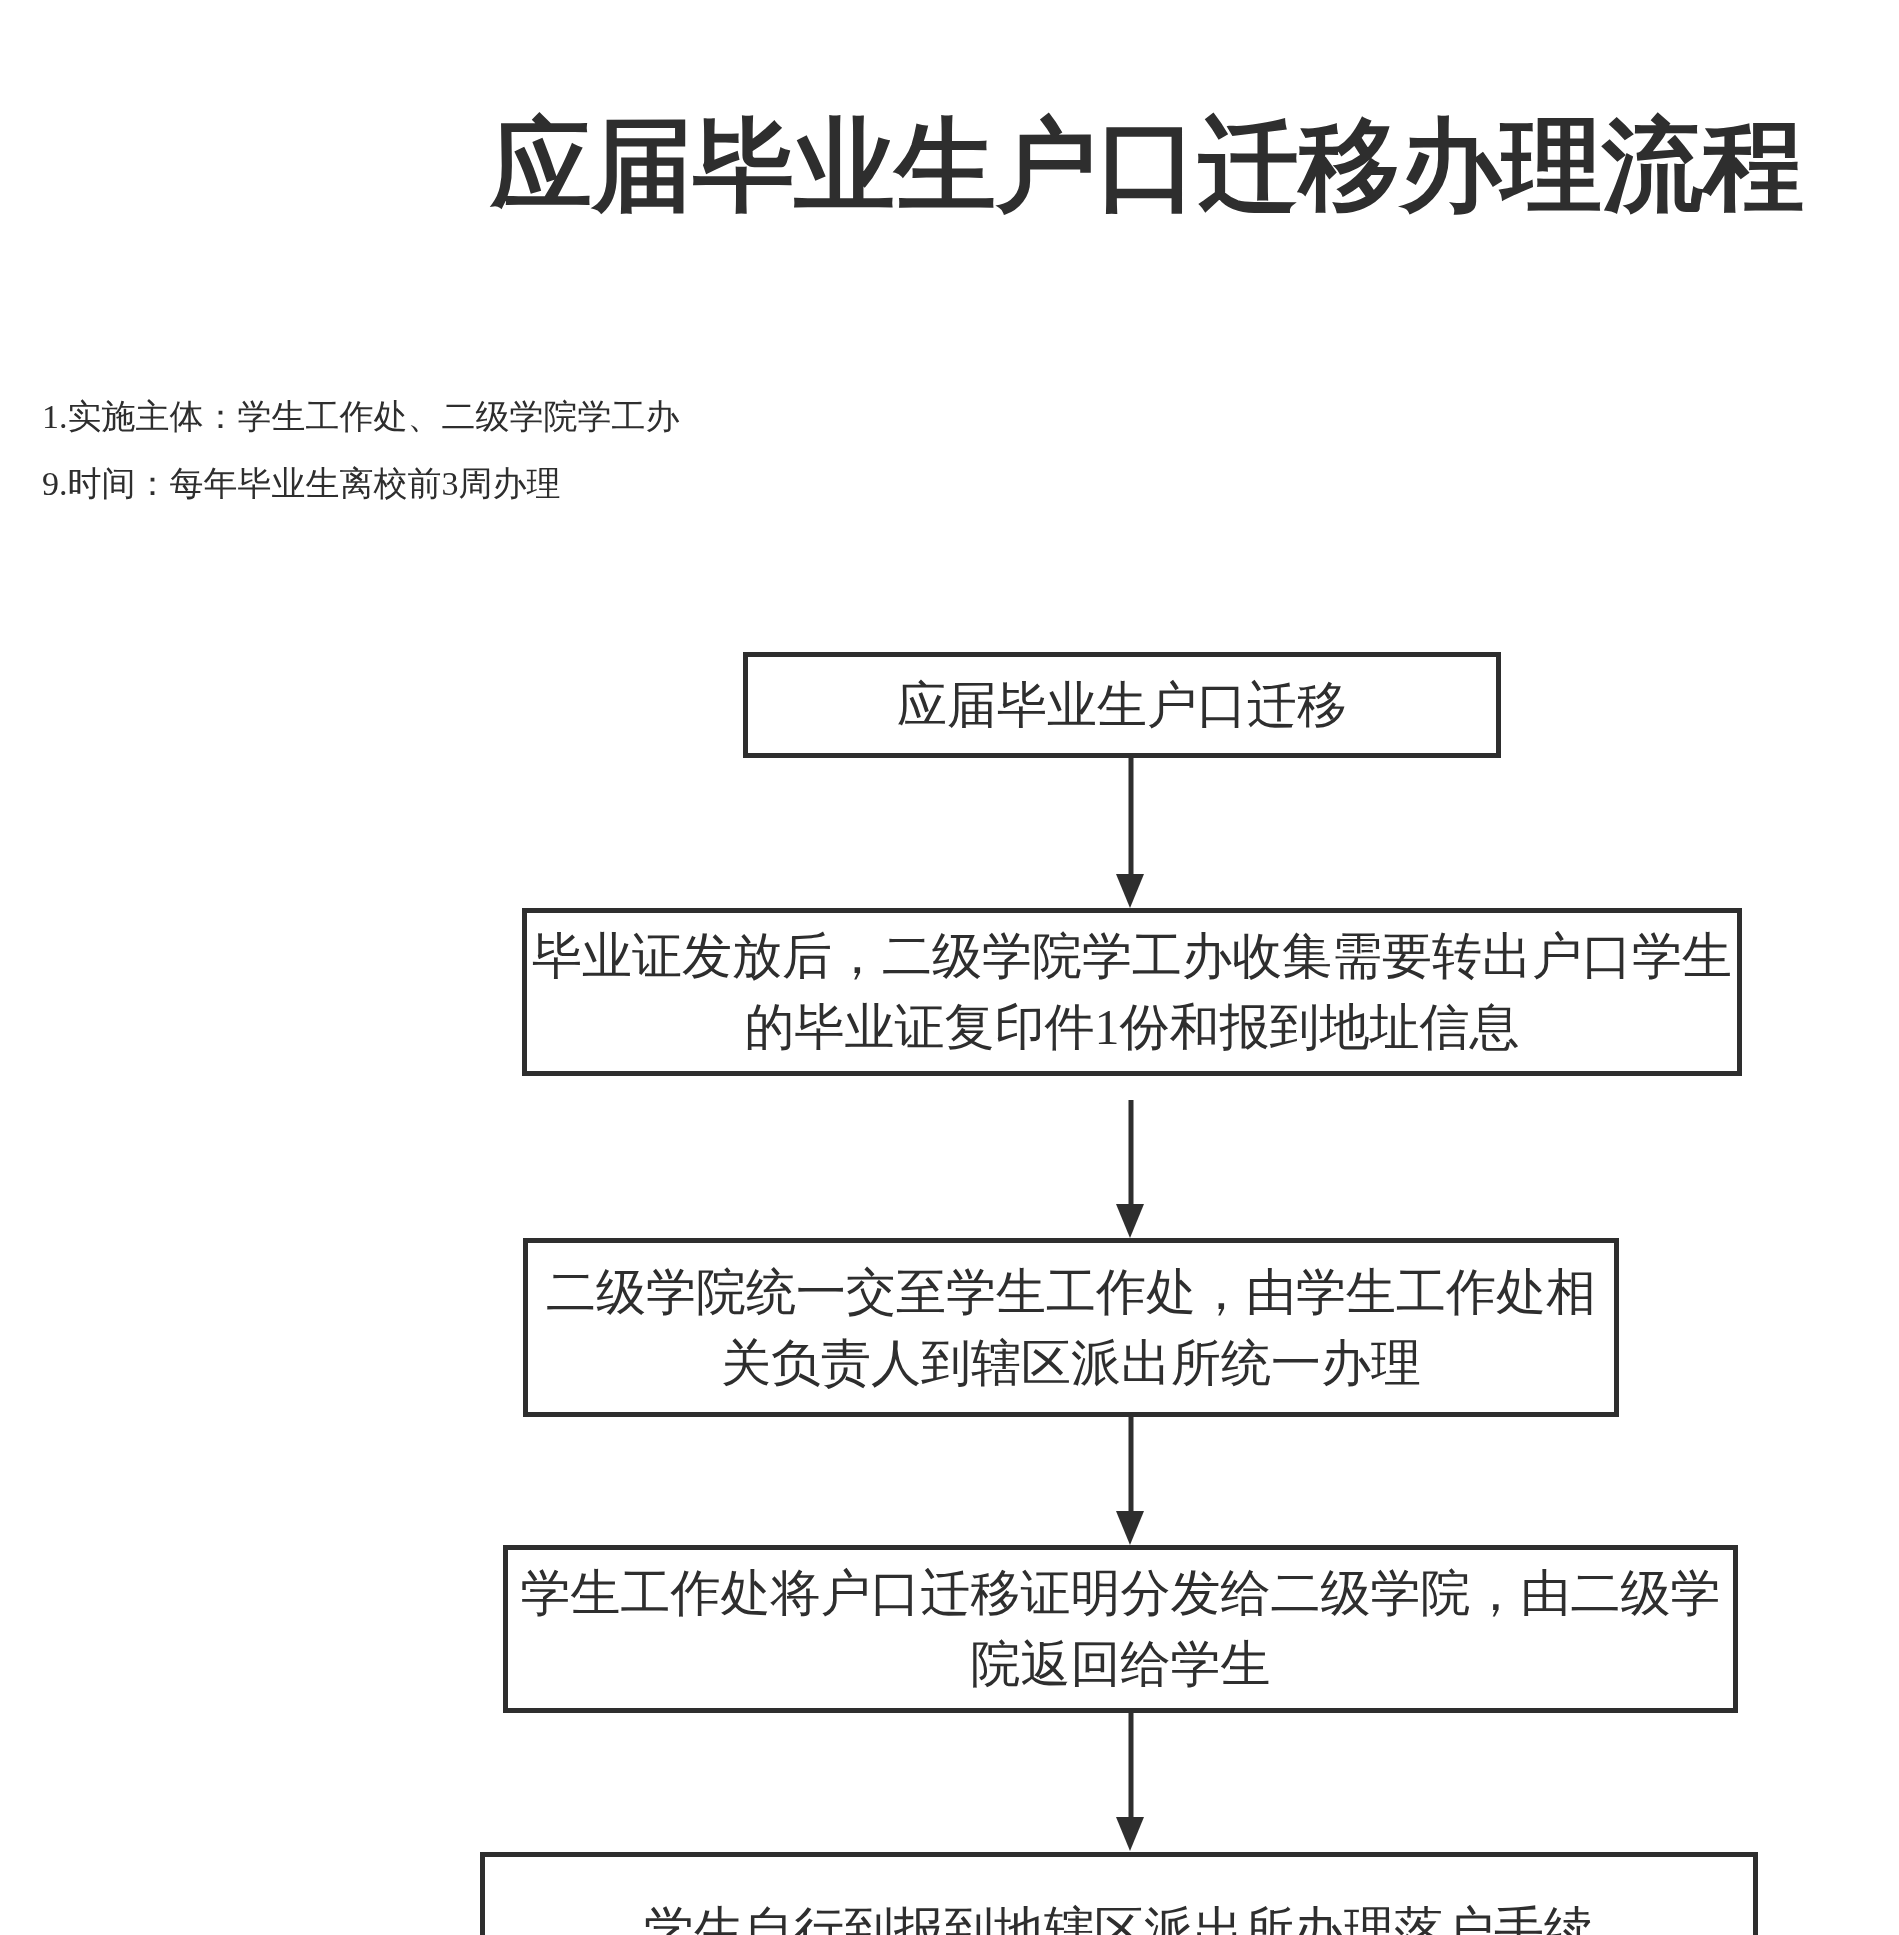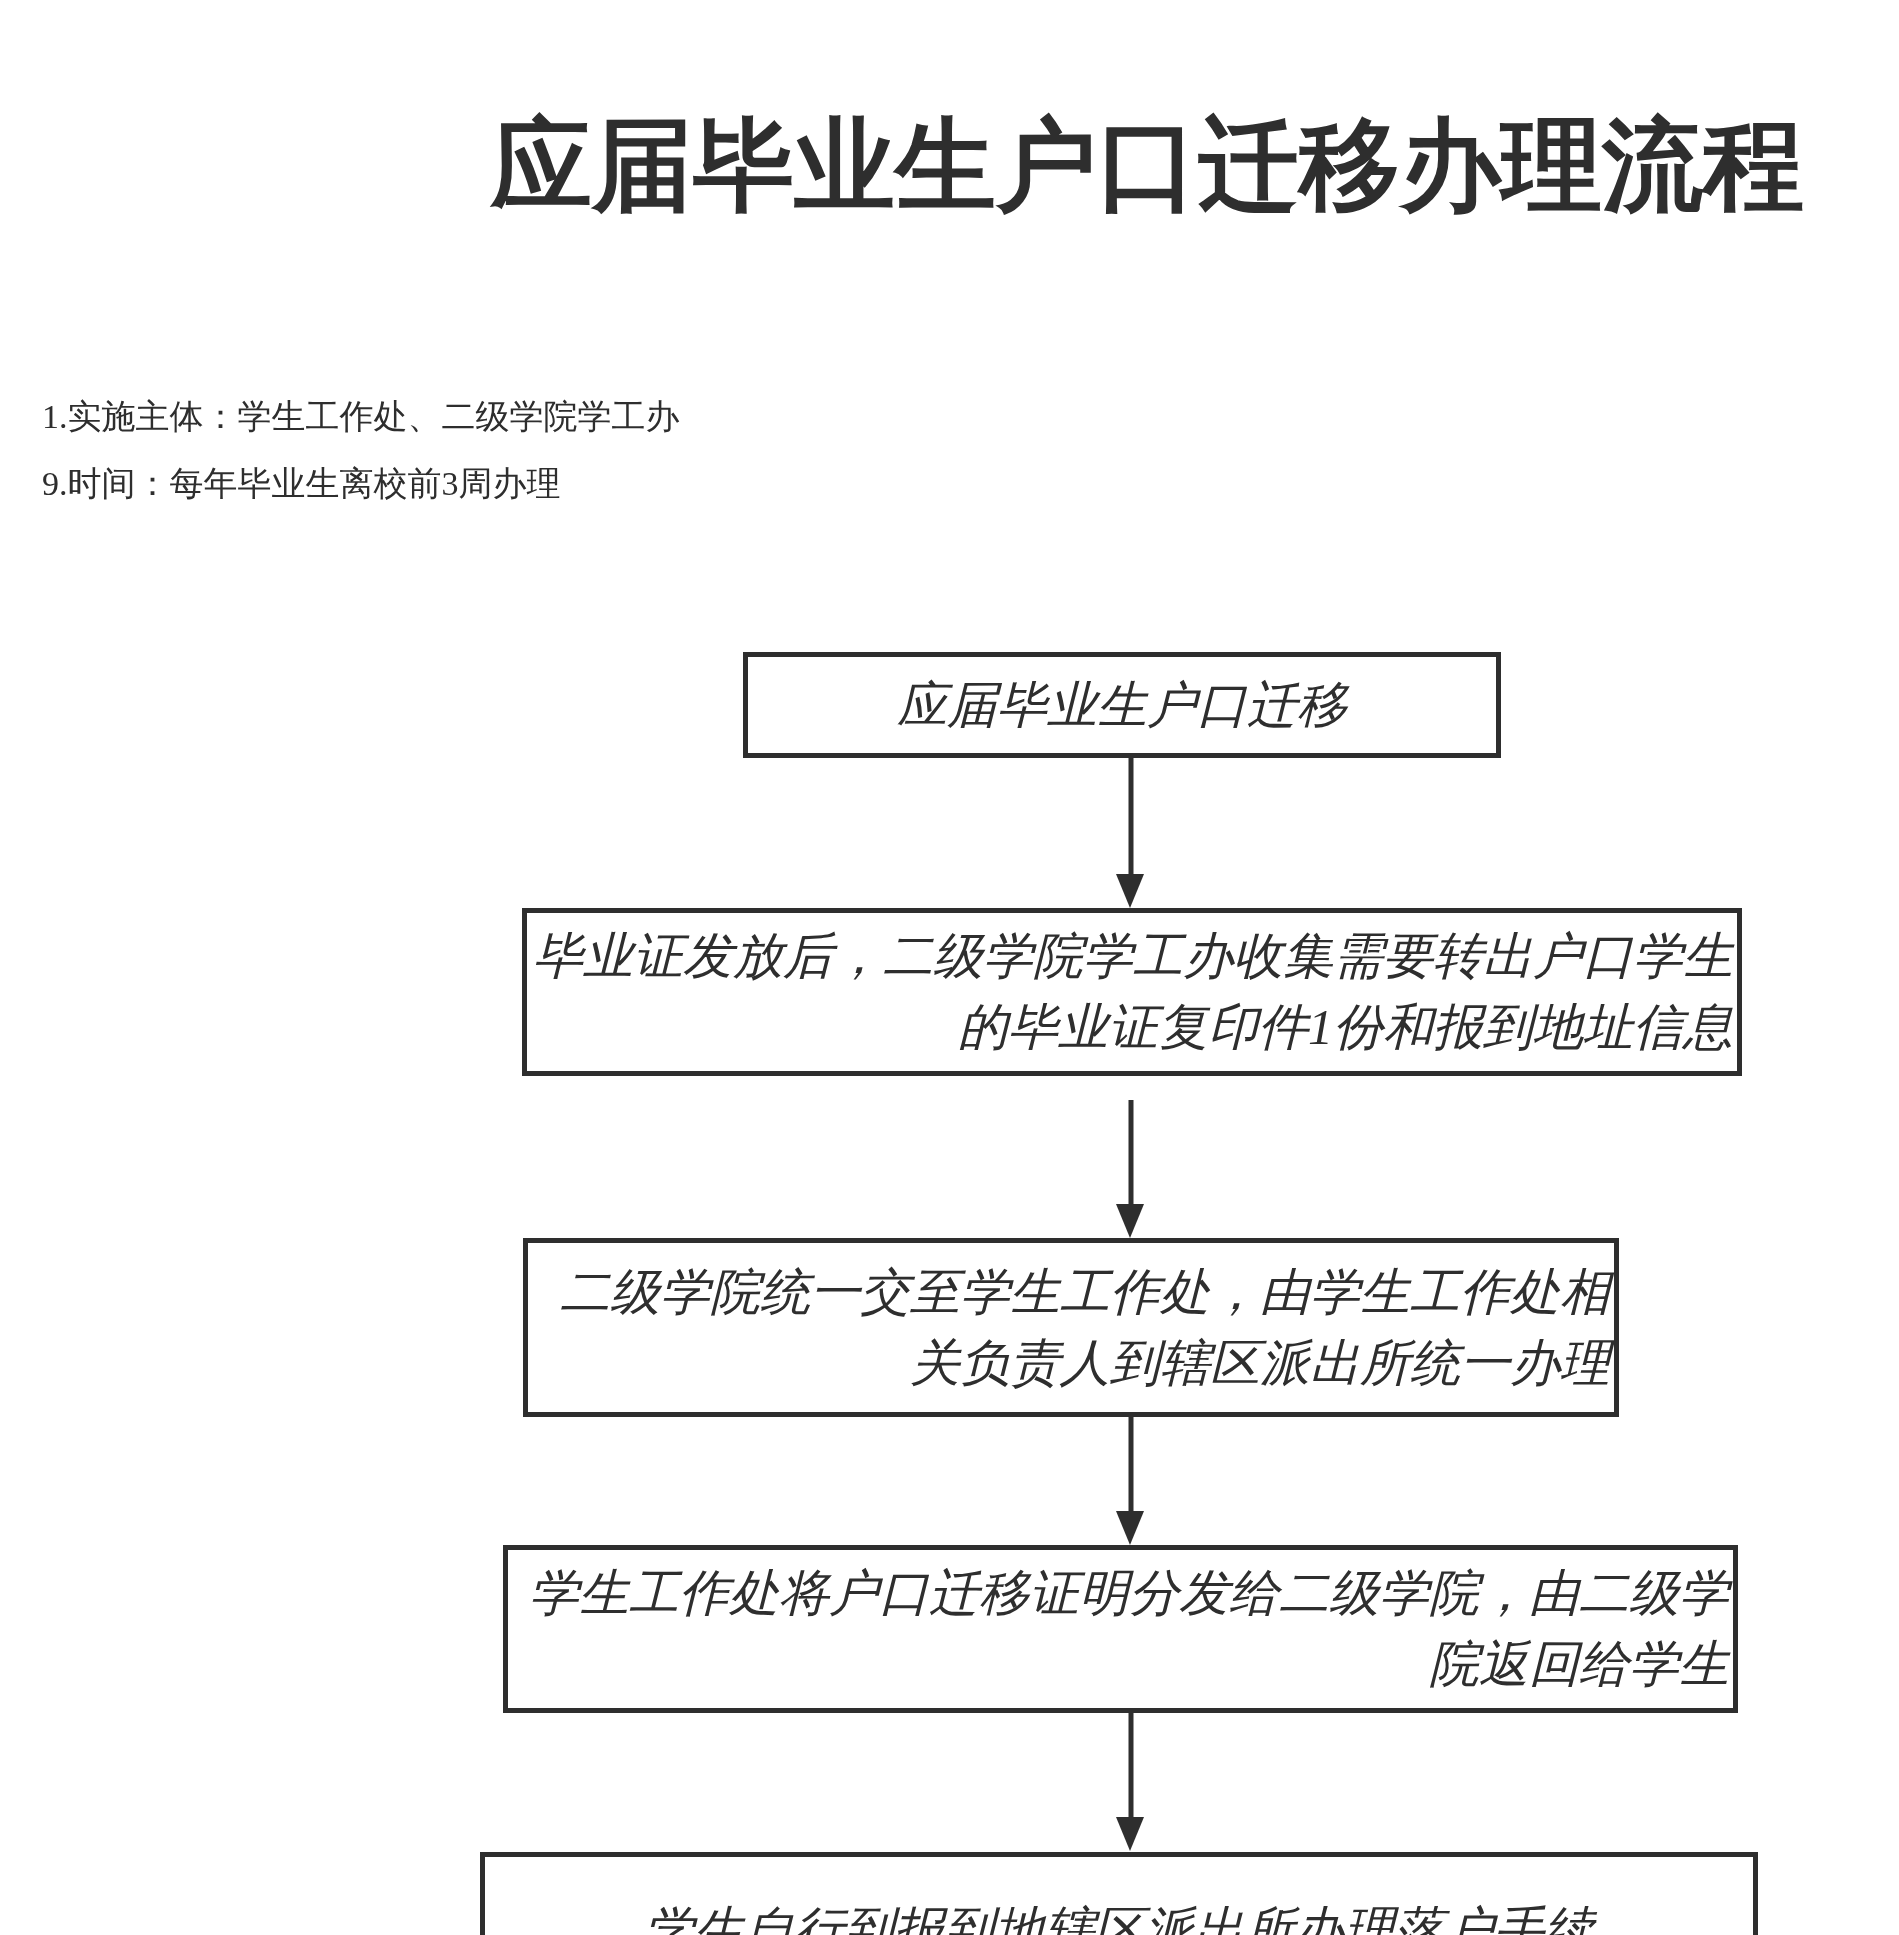--- a/index.html
+++ b/index.html
@@ -38,25 +38,24 @@
     line-height: 67px;
     white-space: nowrap;
   }
   .node {
     position: absolute;
     border: 5px solid #2e2e2e;
     background: #ffffff;
     display: flex;
     align-items: center;
     justify-content: center;
-    text-align: right;
+    text-align: center;
     font-size: 50px;
     line-height: 1.42;
     padding: 0 3.9px;
-    font-style: italic;
   }
   .node-1 { left: 743px; top: 652px; width: 758px; height: 106px; }
   .node-2 { left: 522px; top: 908px; width: 1220px; height: 168px; }
   .node-3 { left: 523px; top: 1238px; width: 1096px; height: 179px; }
   .node-4 { left: 503px; top: 1545px; width: 1235px; height: 168px; }
   .node-5 { left: 480px; top: 1852px; width: 1278px; height: 156px; }
   .connector {
     position: absolute;
     width: 29px;
     margin-left: -14.7px; 

